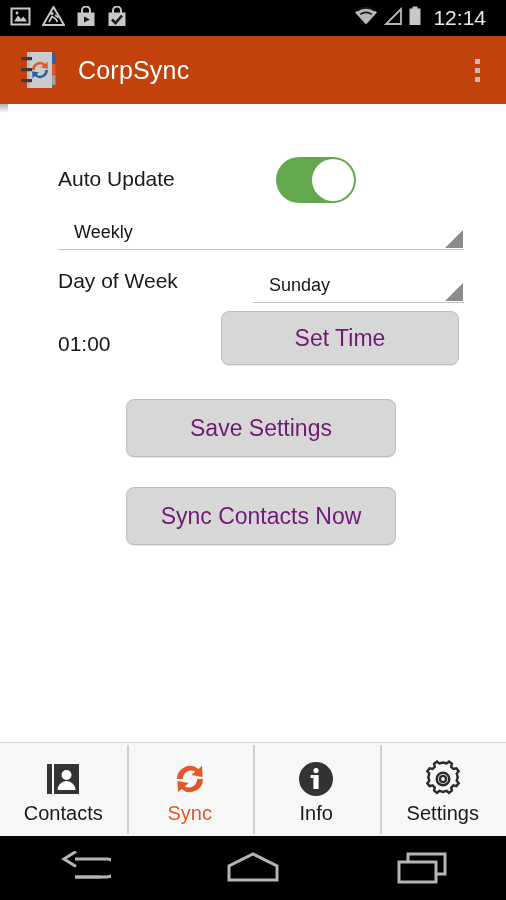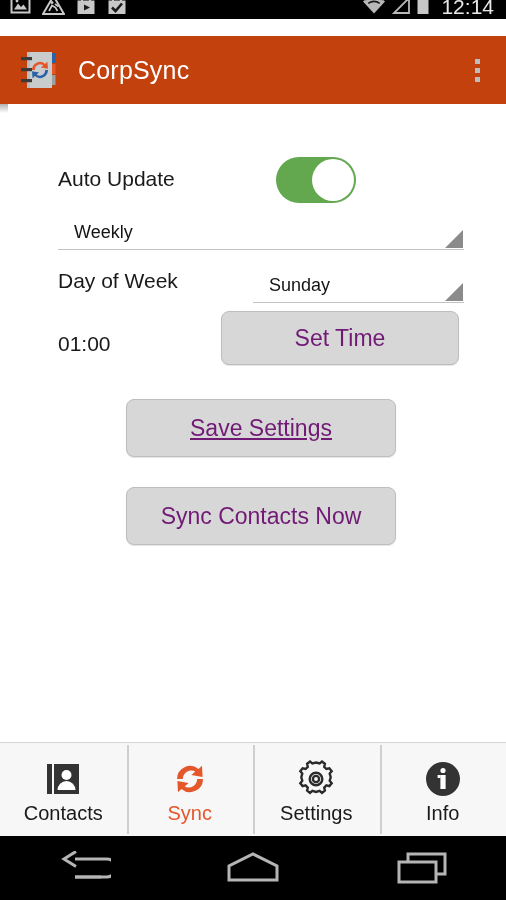--- a/index.html
+++ b/index.html
@@ -16,26 +16,26 @@
     height: 900px;
     overflow: hidden;
     background: #ffffff;
   }
 
   
   .statusbar {
     position: absolute;
     top: 0; left: 0;
     width: 506px;
-    height: 19px;
+    height: 36px;
     background: #000000;
     display: flex;
-    align-items: flex-end;
+    align-items: center;
     box-sizing: border-box;
-    padding: 0 12px 0 10px;
+    padding: 0 20px 0 10px;
   }
   .status-left {
     display: flex;
     align-items: center;
     gap: 11px;
   }
   .status-right {
     margin-left: auto;
     display: flex;
     align-items: center;
@@ -187,21 +187,21 @@
     box-sizing: border-box;
     color: #701a75;
     font-size: 23px;
     display: flex;
     align-items: center;
     justify-content: center;
     font-family: "Liberation Sans", sans-serif;
     box-shadow: 0 1px 1px rgba(0,0,0,0.10);
   }
   #btn-set-time { top: 207px; left: 213px; width: 238px; height: 54px; }
-  #btn-save     { top: 295px; left: 118px; width: 270px; height: 58px; text-decoration: underline; }
+  #btn-save     { top: 295px; left: 118px; width: 270px; height: 58px; }
   #btn-sync     { top: 383px; left: 118px; width: 270px; height: 58px; }
 
   
   .tabbar {
     position: absolute;
     top: 742px; left: 0;
     width: 506px;
     height: 94px;
     background: #f4f4f4;
     display: flex;
@@ -402,50 +402,50 @@
     </div>
 
     <div class="tab active">
       <span class="tab-icon">
         <svg width="44" height="44" viewBox="0 0 44 44">
           <path d="M9 22 a13 13 0 0 1 21.5 -9.9 l3.5 -3.4 l0.6 11.4 l-11.2 -2.2 l3.9 -3.4 a8.6 8.6 0 0 0 -12.5 7.5 z" fill="#e4572b"></path>
           <path d="M35 22 a13 13 0 0 1 -21.5 9.9 l-3.5 3.4 l-0.6 -11.4 l11.2 2.2 l-3.9 3.4 a8.6 8.6 0 0 0 12.5 -7.5 z" fill="#e4572b"></path>
         </svg>
       </span>
       <span class="tab-label">Sync</span>
+    </div>
+
+    <div class="tab">
+      <span class="tab-icon">
+        <svg width="42" height="42" viewBox="0 0 42 42">
+          <circle cx="21" cy="21" r="17" fill="#333333"></circle>
+          <circle cx="21" cy="12.5" r="2.6" fill="#ffffff"></circle>
+          <rect x="18.4" y="17" width="5.2" height="14" fill="#ffffff"></rect>
+          <rect x="15.6" y="17" width="3" height="3" fill="#ffffff"></rect>
+        </svg>
+      </span>
+      <span class="tab-label">Info</span>
     </div>
 
     <div class="tab">
       <span class="tab-icon">
         <svg width="44" height="44" viewBox="0 0 44 44">
           <g fill="none" stroke="#2b2b2b" stroke-width="2.4">
             <path d="M22 5.5
                      l3.6 1.0 l2.4 -2.0 l2.9 2.3 l-0.7 3.0 l2.2 2.2 l3.0 -0.7 l2.3 2.9 l-2.0 2.4 l1.0 3.6
                      l-1.0 3.6 l2.0 2.4 l-2.3 2.9 l-3.0 -0.7 l-2.2 2.2 l0.7 3.0 l-2.9 2.3 l-2.4 -2.0 l-3.6 1.0
                      l-3.6 -1.0 l-2.4 2.0 l-2.9 -2.3 l0.7 -3.0 l-2.2 -2.2 l-3.0 0.7 l-2.3 -2.9 l2.0 -2.4 l-1.0 -3.6
                      l1.0 -3.6 l-2.0 -2.4 l2.3 -2.9 l3.0 0.7 l2.2 -2.2 l-0.7 -3.0 l2.9 -2.3 l2.4 2.0 Z"></path>
             <circle cx="22" cy="22" r="6.3"></circle>
             <circle cx="22" cy="22" r="3.1"></circle>
           </g>
         </svg>
       </span>
       <span class="tab-label">Settings</span>
     </div>
-
-    <div class="tab">
-      <span class="tab-icon">
-        <svg width="42" height="42" viewBox="0 0 42 42">
-          <circle cx="21" cy="21" r="17" fill="#333333"></circle>
-          <circle cx="21" cy="12.5" r="2.6" fill="#ffffff"></circle>
-          <rect x="18.4" y="17" width="5.2" height="14" fill="#ffffff"></rect>
-          <rect x="15.6" y="17" width="3" height="3" fill="#ffffff"></rect>
-        </svg>
-      </span>
-      <span class="tab-label">Info</span>
-    </div>
   </div>
 
   <div class="navbar">
 
     <div class="nav-btn">
       <svg width="54" height="34" viewBox="0 0 54 34">
         <path d="M50 8 H18" fill="none" stroke="#b5b5b5" stroke-width="3"></path>
         <path d="M50 8 a9 9 0 0 1 0 18 H18" fill="none" stroke="#b5b5b5" stroke-width="3"></path>
         <path d="M18 26 H44" fill="none" stroke="#b5b5b5" stroke-width="3"></path>
         <path d="M19 0.5 L7 8 L19 15.5" fill="none" stroke="#b5b5b5" stroke-width="3"></path>

